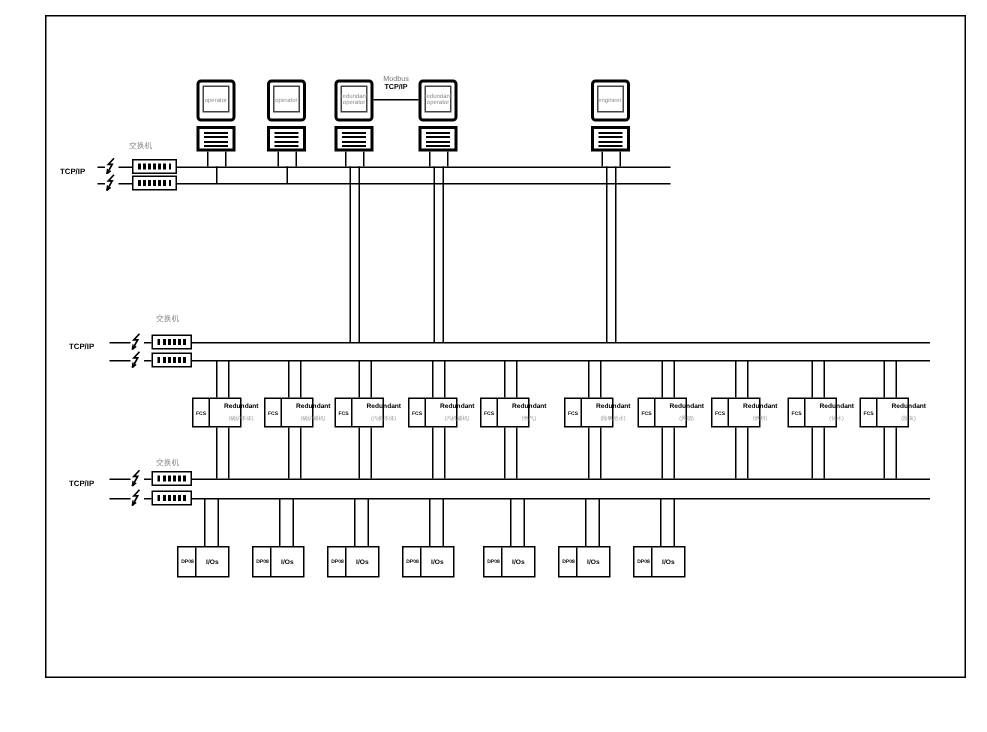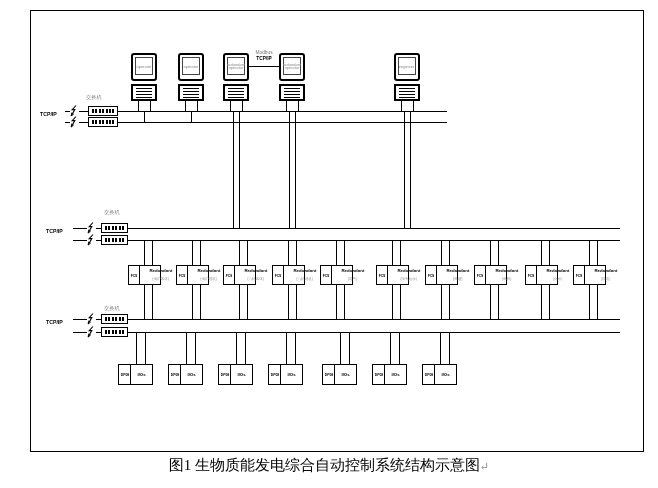--- a/index.html
+++ b/index.html
@@ -394,14 +394,13 @@
         <div class="tagbox" style="width: 11px;">
           <div class="tagtxt">DP08</div>
         </div>
         <div class="mainbox">
           <div class="iolbl">I/Os</div>
         </div>
       </div>
       <div class="vl" style="left: 440px; top: 332px; height: 32px;"></div>
       <div class="vl" style="left: 449px; top: 332px; height: 32px;"></div>
     </div>
-  <div id="caption"><span>图1 生物质能发电综合自动控制系统结构示意图</span><span class="mark">↵</span></div>
 </div>
 
 </body></html>

